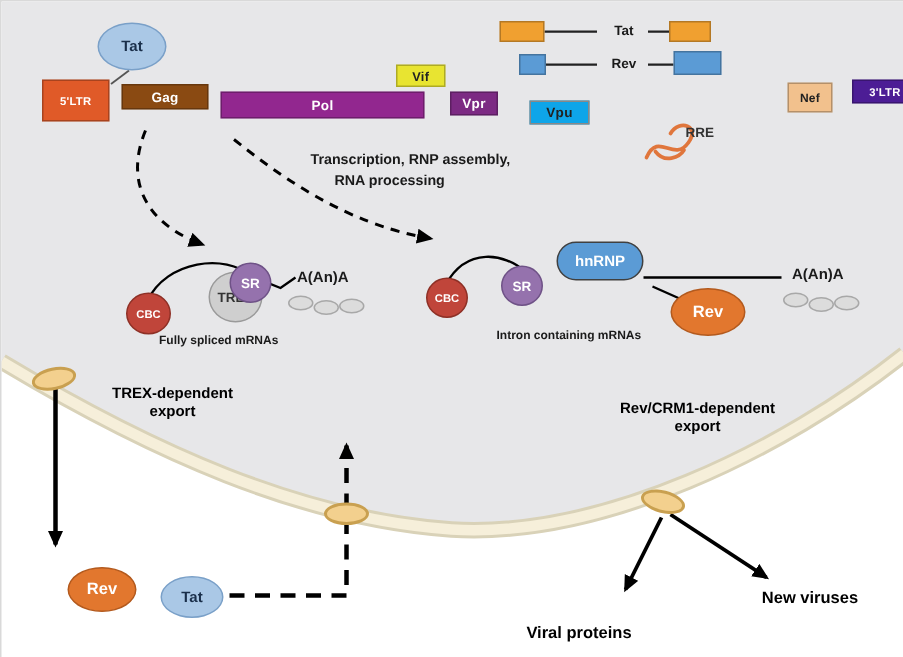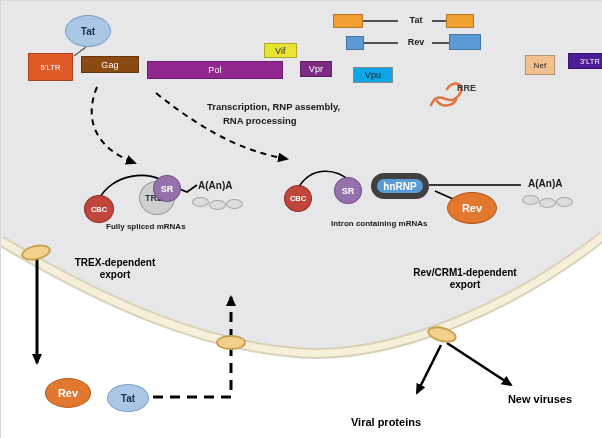--- a/index.html
+++ b/index.html
@@ -3,21 +3,21 @@
 <meta charset="utf-8">
 <style>
   html,body{margin:0;padding:0;}
   body{font-family:"Liberation Sans", sans-serif; background:#ffffff;}
   #canvas{
     position:relative; width:602px; height:438px; background:#ffffff;
     border:1px solid #d9d9d9; overflow:hidden;
   }
   .seg{
     position:absolute; display:flex; align-items:center; justify-content:center;
-    font-weight:normal; color:#fff; font-size:9px; border:1px solid rgba(0,0,0,0.25);
+    font-weight:bold; color:#fff; font-size:9px; border:1px solid rgba(0,0,0,0.25);
     box-sizing:border-box; letter-spacing:0.2px;
   }
   .oval{
     position:absolute; display:flex; align-items:center; justify-content:center;
     border-radius:50%; font-weight:bold; box-sizing:border-box;
   }
   .circle{
     position:absolute; display:flex; align-items:center; justify-content:center;
     border-radius:50%; font-weight:bold; box-sizing:border-box;
   }
@@ -99,21 +99,21 @@
   <div class="circle" style="left:115px; top:180px; width:36px; height:34px; background:#cfcfcf; border:1px solid #9a9a9a; color:#333; font-size:9px;margin-left:23px;">TREX</div>
   <div class="circle" style="left:152px; top:174px; width:28px; height:27px; background:#9572ad; border:1px solid #6f5287; color:#fff; font-size:9px;">SR</div>
   <div class="caption" style="left:197px; top:179px; font-size:10px;">A(An)A</div>
   <div class="rna-oval" style="left:191px; top:196px;"></div>
   <div class="rna-oval" style="left:208px; top:199px;"></div>
   <div class="rna-oval" style="left:225px; top:198px;"></div>
   <div class="caption" style="left:105px; top:221px;">Fully spliced mRNAs</div>
 
   <div class="circle" style="left:283px; top:184px; width:28px; height:27px; background:#c0453a; border:1px solid #8e3026; color:#fff; font-size:7.5px;">CBC</div>
   <div class="circle" style="left:333px; top:176px; width:28px; height:27px; background:#9572ad; border:1px solid #6f5287; color:#fff; font-size:9px;">SR</div>
-  <div class="oval" style="left:370px; top:172px; width:58px; height:26px; border-radius:13px; background:#5b9bd5; border:6px solid #404040; color:#fff; font-size:10px;">hnRNP</div>
+  <div class="oval" style="left:370px; top:160px; width:58px; height:26px; border-radius:13px; background:#5b9bd5; border:1px solid #404040; color:#fff; font-size:10px;">hnRNP</div>
   <div class="oval" style="left:446px; top:191px; width:50px; height:32px; background:#e2772e; border:1.5px solid #b35a1e; color:#fff; font-size:11px;">Rev</div>
   <div class="caption" style="left:527px; top:177px; font-size:10px;">A(An)A</div>
   <div class="rna-oval" style="left:521px; top:194px;"></div>
   <div class="rna-oval" style="left:538px; top:197px;"></div>
   <div class="rna-oval" style="left:555px; top:196px;"></div>
   <div class="caption" style="left:330px; top:218px;">Intron containing mRNAs</div>
 
   <div class="pore" style="left:20px; top:244px; transform:rotate(-12deg);"></div>
   <div class="pore" style="left:215px; top:334px;"></div>
   <div class="pore" style="left:426px; top:326px; transform:rotate(14deg);"></div>

